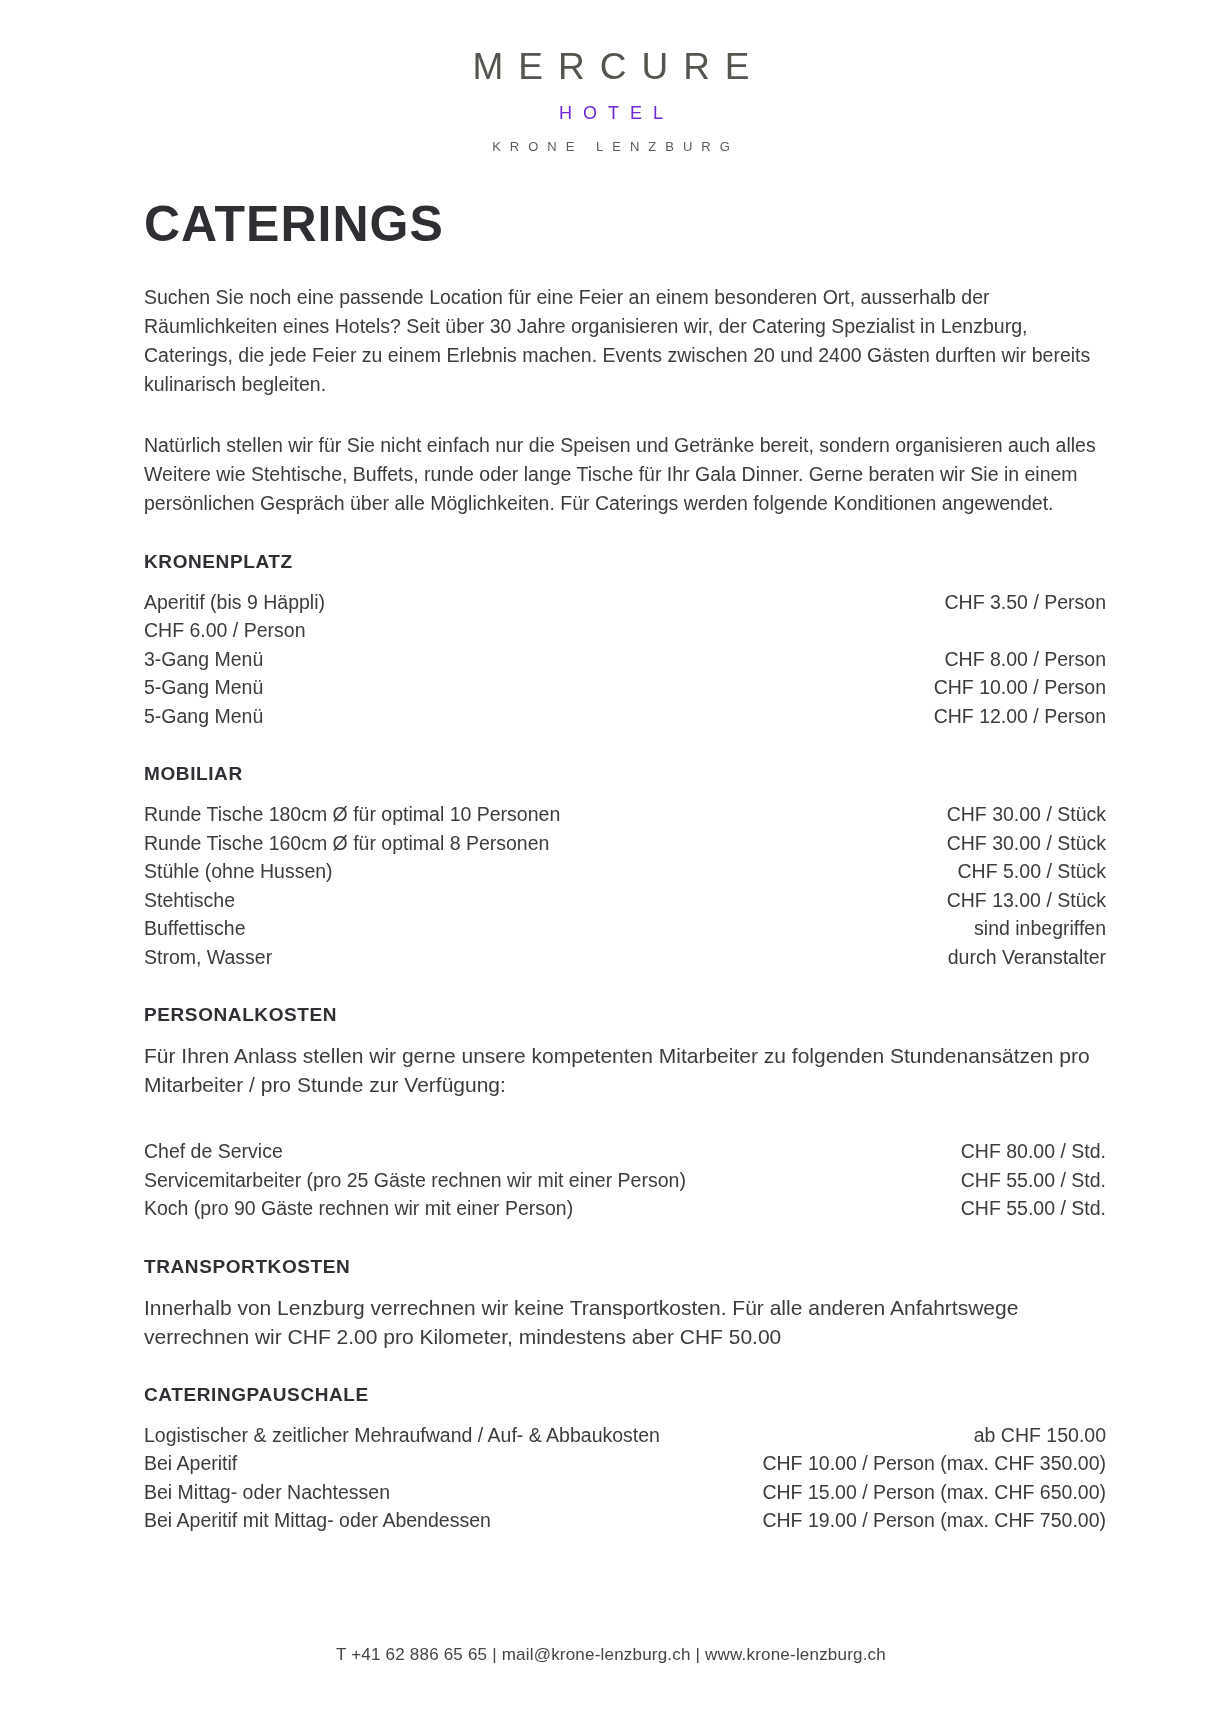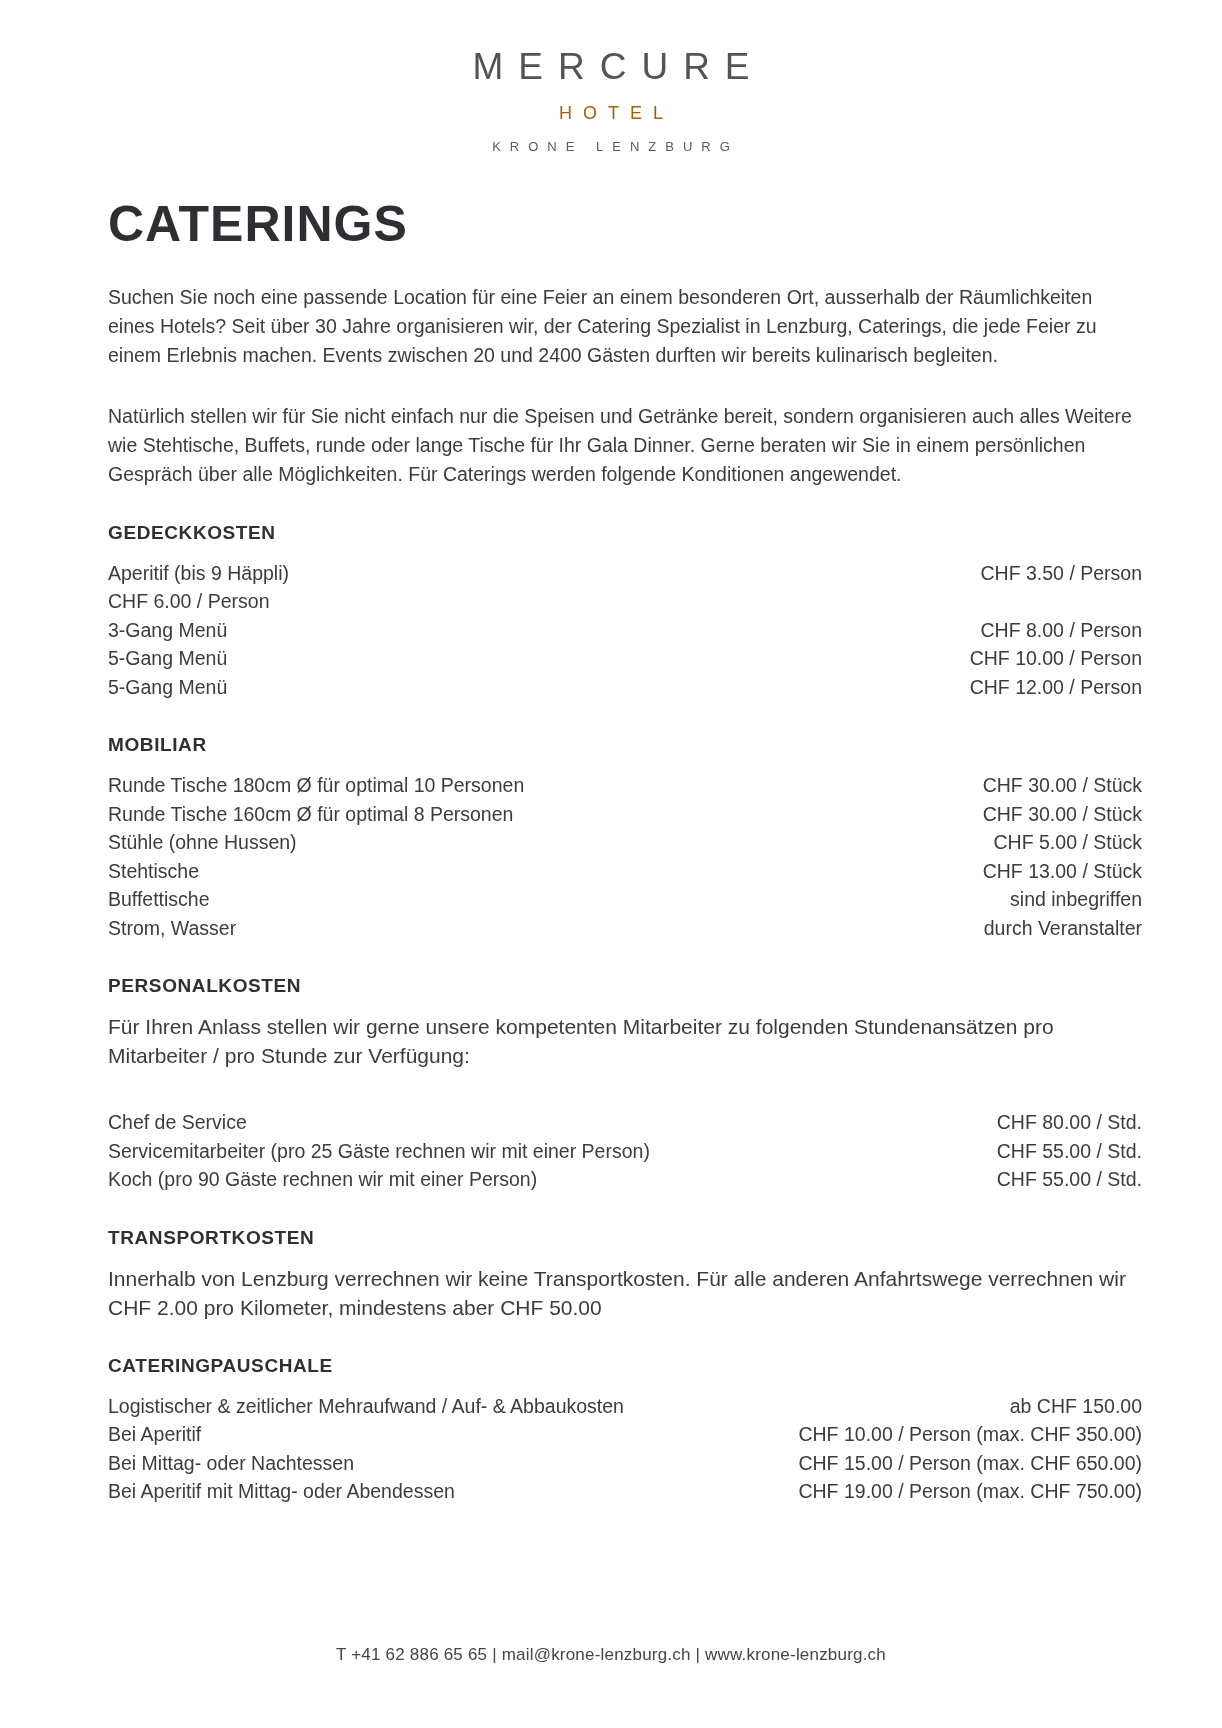--- a/index.html
+++ b/index.html
@@ -35,34 +35,35 @@
     letter-spacing: 15px;
     padding-left: 15px; 
     color: #54554e;
   }
   .logo-hotel {
     margin-top: 15px;
     font-size: 18px;
     font-weight: 500;
     letter-spacing: 11px;
     padding-left: 11px;
-    color: #a16207;
+    color: #6d28d9;
   }
   .logo-location {
     margin-top: 15px;
     font-size: 13px;
     font-weight: 400;
     letter-spacing: 9px;
     padding-left: 9px;
     color: #5c5d56;
   }
 
   
   .content {
-    padding: 0 80px 0 108px;
+    padding: 0 116px 0 108px;
+    margin-left: 36px;
   }
   h1.page-title {
     margin: 44px 0 0 0;
     font-size: 50px;
     line-height: 1.05;
     font-weight: 800;
     letter-spacing: 1px;
     color: #2d2f33;
   }
   p.intro {
@@ -120,21 +121,21 @@
     <div class="logo-location">KRONE LENZBURG</div>
   </header>
 
   <main class="content">
     <h1 class="page-title">CATERINGS</h1>
     <p class="intro">Suchen Sie noch eine passende Location für eine Feier an einem besonderen Ort, ausserhalb der Räumlichkeiten eines Hotels? Seit über 30 Jahre organisieren wir, der Catering Spezialist in Lenzburg, Caterings, die jede Feier zu einem Erlebnis machen. Events zwischen 20 und 2400 Gästen durften wir bereits kulinarisch begleiten.</p>
     <p class="intro">Natürlich stellen wir für Sie nicht einfach nur die Speisen und Getränke bereit, sondern organisieren auch alles Weitere wie Stehtische, Buffets, runde oder lange Tische für Ihr Gala Dinner. Gerne beraten wir Sie in einem persönlichen Gespräch über alle Möglichkeiten. Für Caterings werden folgende Konditionen angewendet.</p>
 
     <div id="sections">
         <section class="section">
-    <h2 class="section-heading">GEDECKKOSTEN</h2>
+    <h2 class="section-heading">KRONENPLATZ</h2>
 
     <div class="rows">
             <div class="row">
     <span class="row-label">Aperitif (bis 9 Häppli)</span>
     <span class="row-value">CHF 3.50 / Person</span>
   </div>
             <div class="row">
     <span class="row-value">CHF 6.00 / Person</span>
   </div>
             <div class="row">

